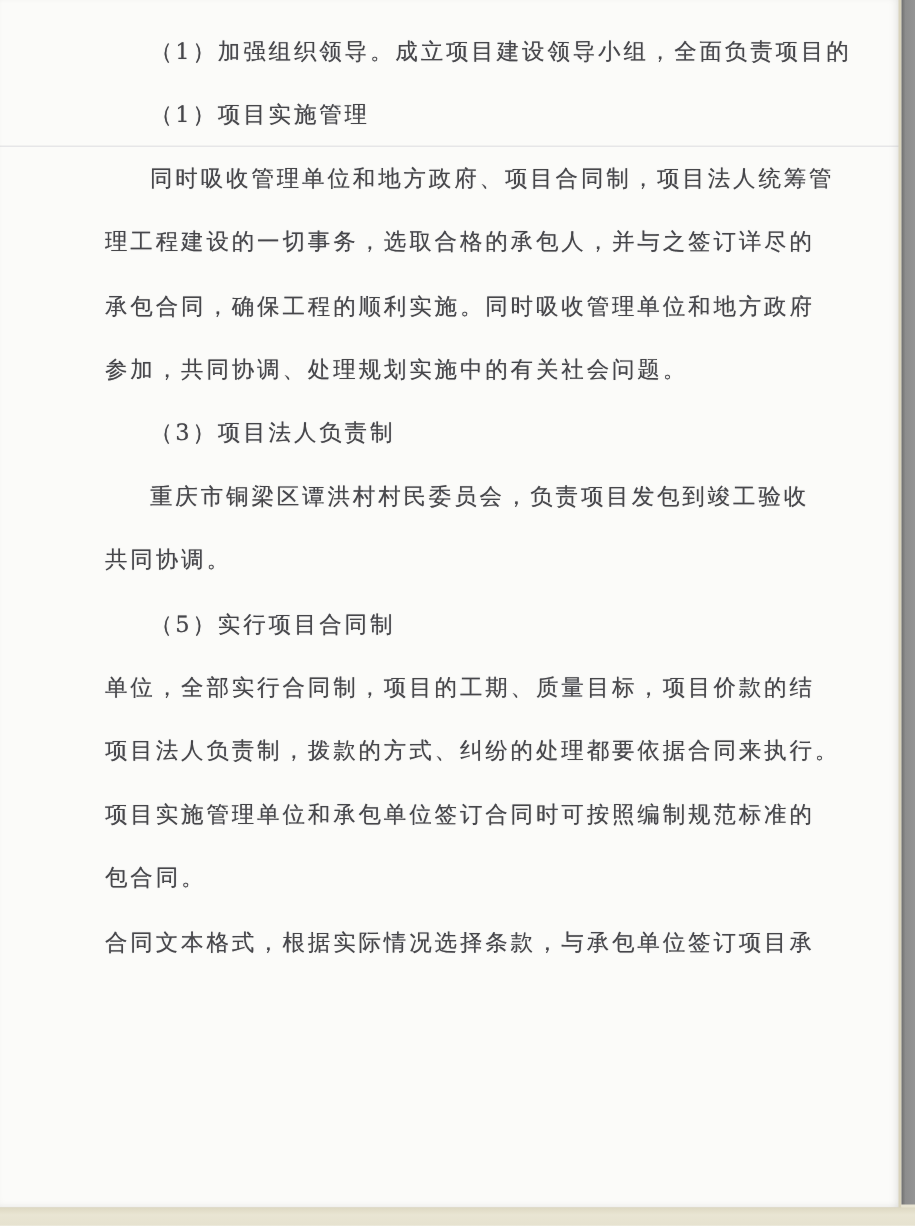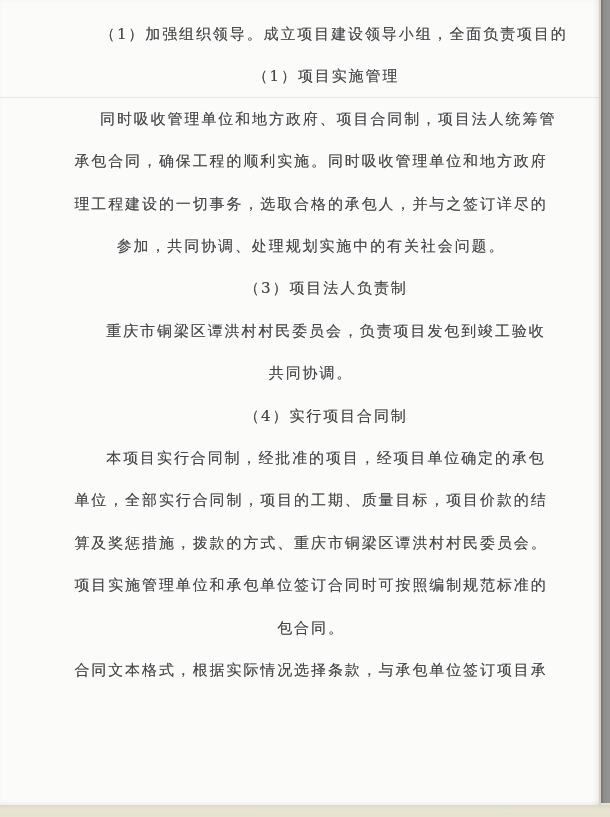--- a/index.html
+++ b/index.html
@@ -33,21 +33,20 @@
   .paper {
     position: absolute;
     left: 0;
     top: 0;
     width: 599px;
     height: 805px;
     background: #fbfbf9;
     border-right: 2px solid #d9d3bc;
     border-bottom: 1px solid #d3cebd;
     box-shadow: inset -4px 0 6px -3px rgba(0,0,0,0.10), inset 0 -3px 5px -2px rgba(0,0,0,0.06);
-    text-align: center;
   }
   .fold-line {
     position: absolute;
     left: 0;
     top: 97px;
     width: 599px;
     height: 1px;
     background: rgba(150,150,165,0.20);
   }
   .page-text {
@@ -70,30 +69,29 @@
 </style>
 </head>
 <body>
 
 <div class="paper">
   <div class="fold-line"></div>
   <div class="page-text">
     <div class="doc-line indent">（1）加强组织领导。成立项目建设领导小组，全面负责项目的</div>
     <div class="doc-line indent">（1）项目实施管理</div>
     <div class="doc-line indent">同时吸收管理单位和地方政府、项目合同制，项目法人统筹管</div>
+    <div class="doc-line">理工程建设的一切事务，选取合格的承包人，并与之签订详尽的</div>
     <div class="doc-line">承包合同，确保工程的顺利实施。同时吸收管理单位和地方政府</div>
-    <div class="doc-line">理工程建设的一切事务，选取合格的承包人，并与之签订详尽的</div>
     <div class="doc-line">参加，共同协调、处理规划实施中的有关社会问题。</div>
     <div class="doc-line indent">（3）项目法人负责制</div>
     <div class="doc-line indent">重庆市铜梁区谭洪村村民委员会，负责项目发包到竣工验收</div>
     <div class="doc-line">共同协调。</div>
-    <div class="doc-line indent">（4）实行项目合同制</div>
-    <div class="doc-line indent">本项目实行合同制，经批准的项目，经项目单位确定的承包</div>
+    <div class="doc-line indent">（5）实行项目合同制</div>
     <div class="doc-line">单位，全部实行合同制，项目的工期、质量目标，项目价款的结</div>
-    <div class="doc-line">算及奖惩措施，拨款的方式、重庆市铜梁区谭洪村村民委员会。</div>
+    <div class="doc-line">项目法人负责制，拨款的方式、纠纷的处理都要依据合同来执行。</div>
     <div class="doc-line">项目实施管理单位和承包单位签订合同时可按照编制规范标准的</div>
     <div class="doc-line">包合同。</div>
     <div class="doc-line">合同文本格式，根据实际情况选择条款，与承包单位签订项目承</div>
   </div>
 </div>
 
 <div class="scanner-edge-right"></div>
 <div class="scanner-edge-bottom"></div>
 
 </body></html>

